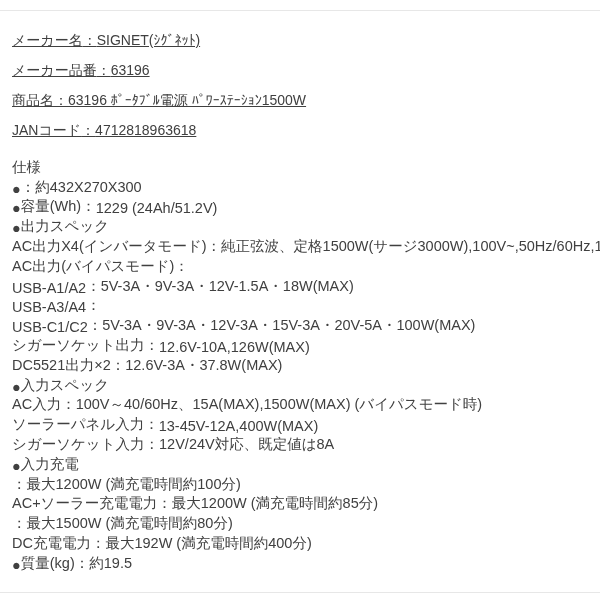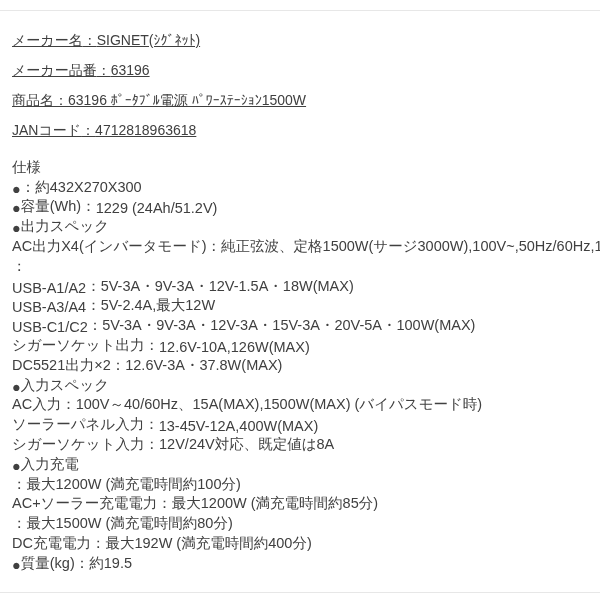--- a/index.html
+++ b/index.html
@@ -106,35 +106,35 @@
 
         <div class="spec-row">
           <span></span>
           <span>AC出力X4(インバータモード)</span>
           <span>：</span>
           <span>純正弦波、定格1500W(サージ3000W),100V~,50Hz/60Hz,15A</span>
         </div>
 
         <div class="spec-row">
           <span></span>
+          <span>AC出力(バイパスモード)</span>
           <span>：</span>
         </div>
 
         <div class="spec-row">
           <span></span>
           <span>USB-A1/A2</span>
           <span>：</span>
           <span>5V-3A・9V-3A・12V-1.5A・18W(MAX)</span>
         </div>
 
         <div class="spec-row">
           <span></span>
           <span>USB-A3/A4</span>
           <span>：</span>
-          <span>5V-2.4A,最大12W</span>
         </div>
 
         <div class="spec-row">
           <span></span>
           <span>USB-C1/C2</span>
           <span>：</span>
           <span>5V-3A・9V-3A・12V-3A・15V-3A・20V-5A・100W(MAX)</span>
         </div>
 
         <div class="spec-row">

